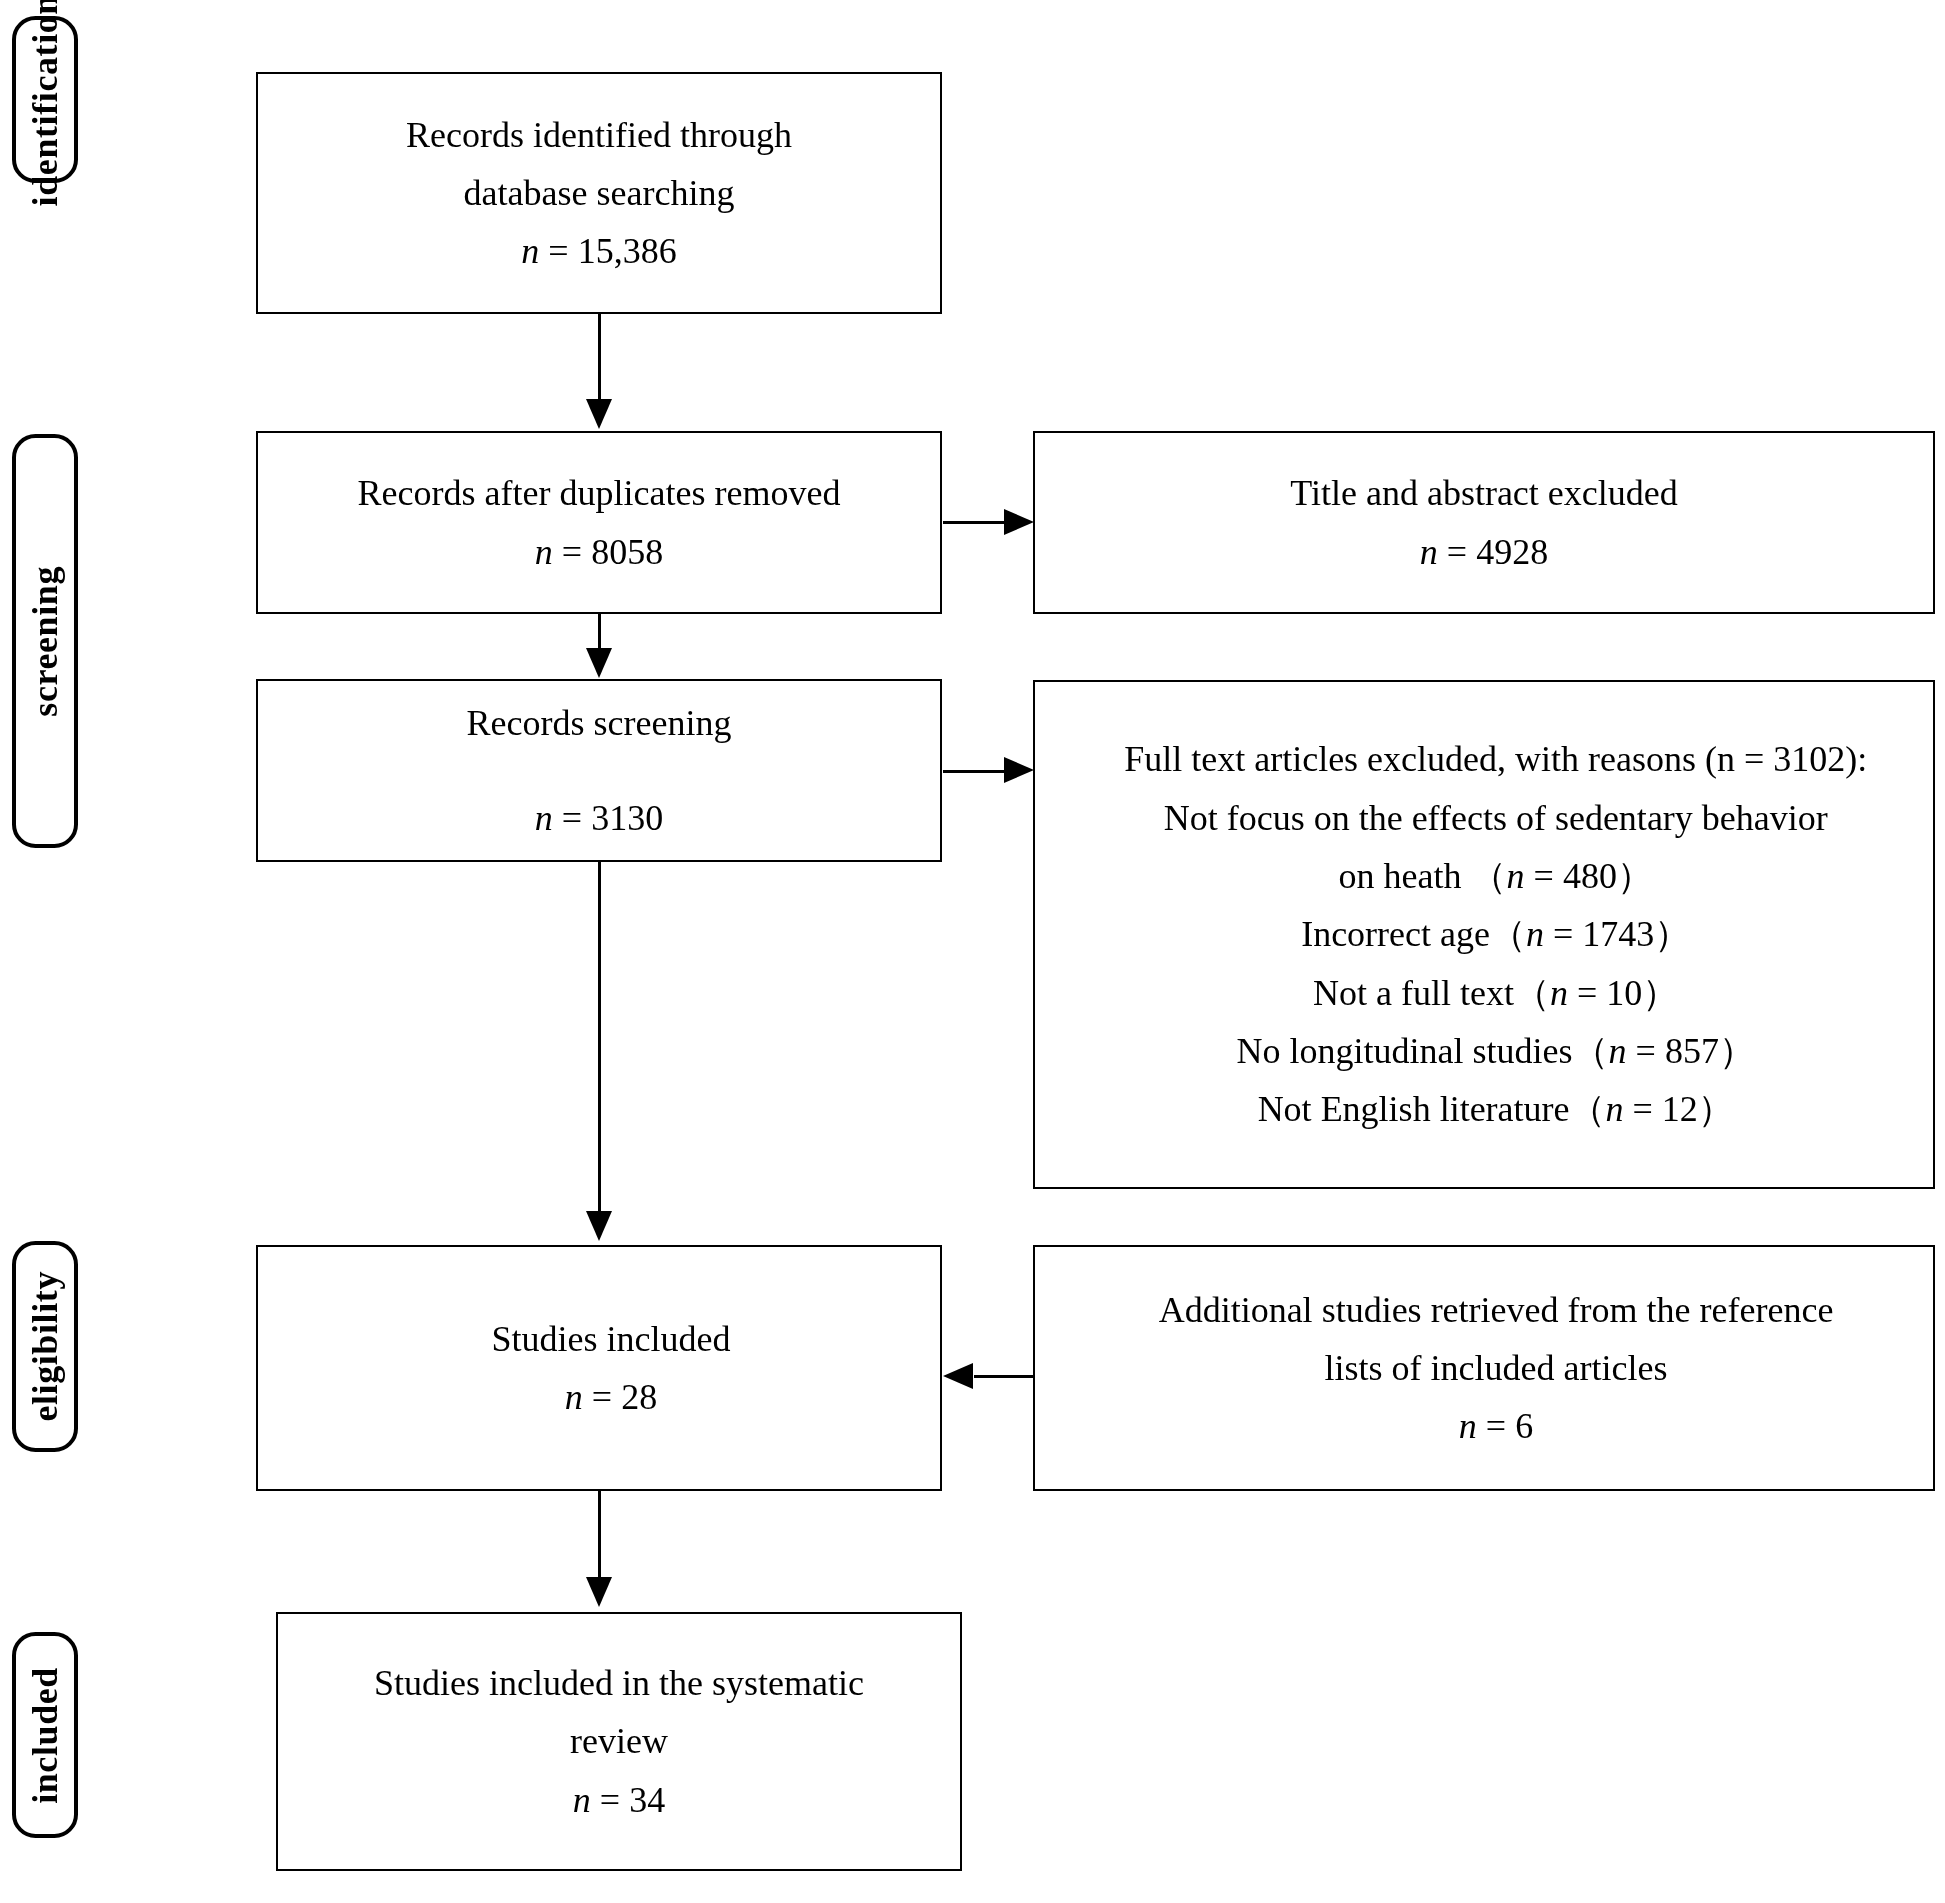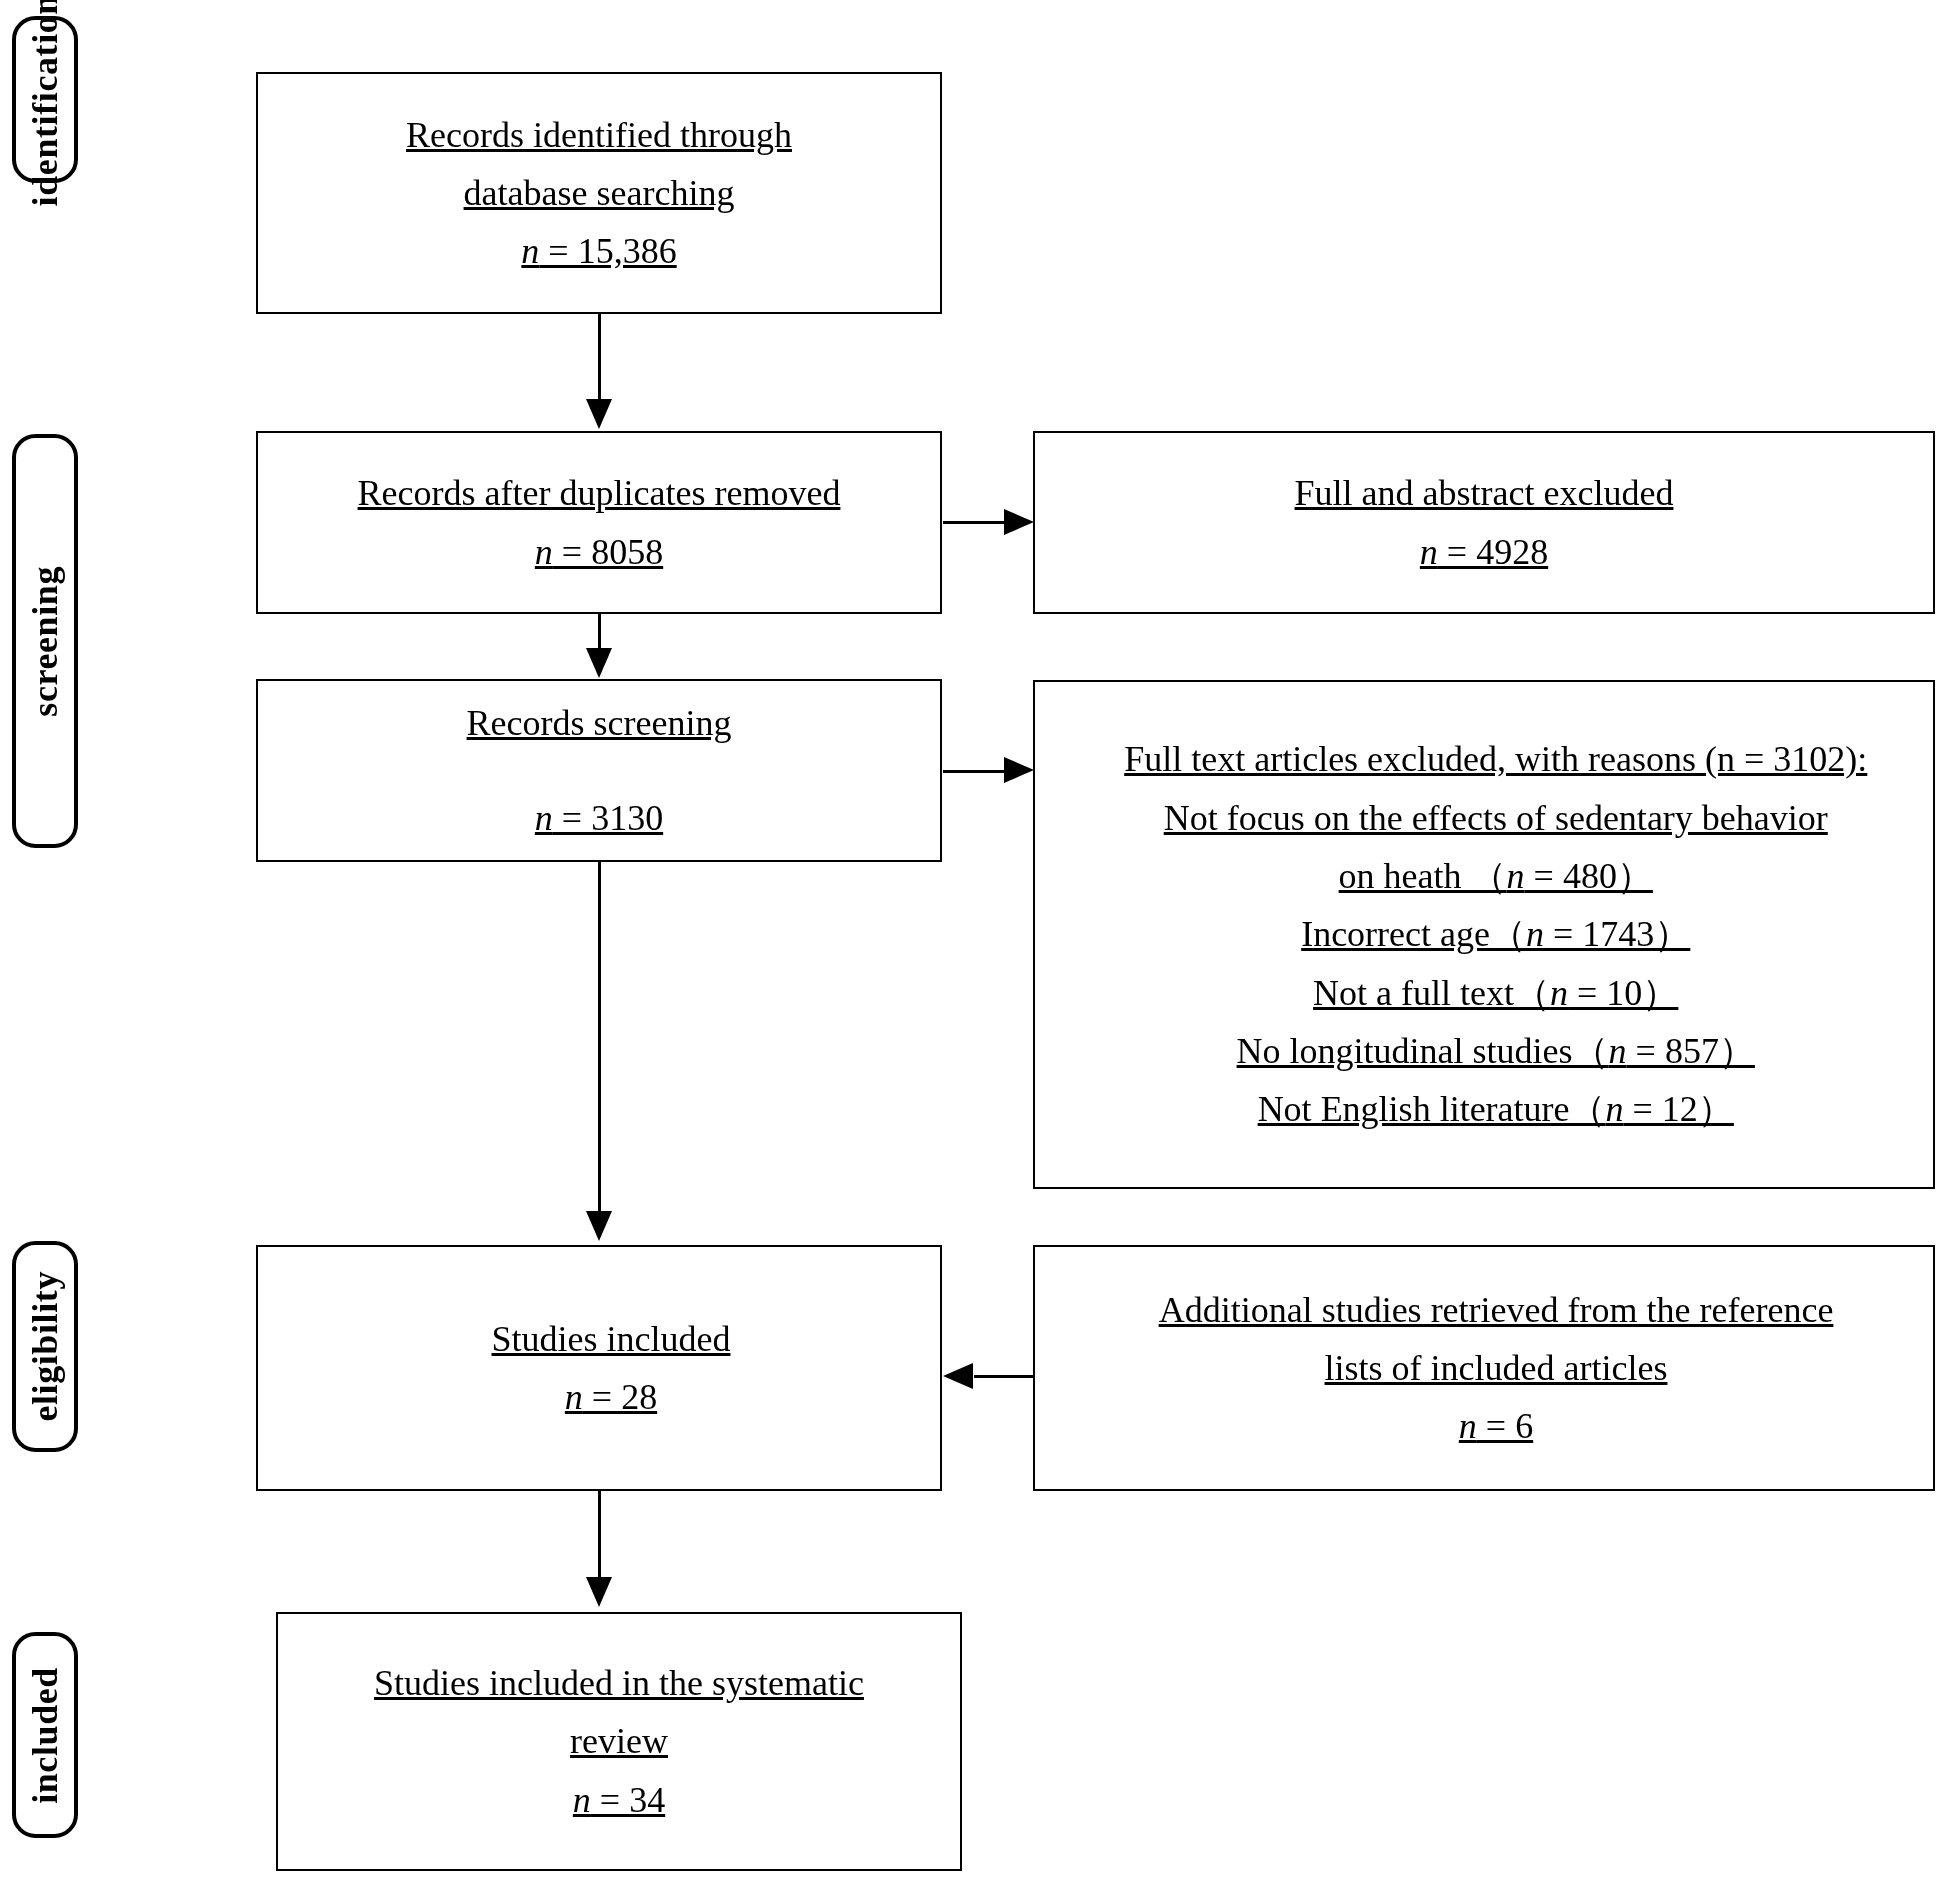--- a/index.html
+++ b/index.html
@@ -40,21 +40,20 @@
 
   
   .flow-box {
     position: absolute;
     box-sizing: border-box;
     border: 2.9px solid #000000;
     background: #ffffff;
     display: flex;
     flex-direction: column;
     justify-content: center;
-    text-decoration: underline;
   }
   .flow-box.centered { align-items: center; text-align: center; }
   .flow-box.lefted  { align-items: center; text-align: left; }
 
   .bline {
     font-size: 36px;
     line-height: 1.62;
     white-space: nowrap;
   }
   .flow-box.lefted .bline { padding-left: 23.5px; }
@@ -133,21 +132,21 @@
     <div class="bline">Records after duplicates removed</div>
     <div class="bline">
       <span class="ital">n</span><span> = 8058</span>
     </div>
   </div>
 
   <div class="hline" style="left:943px; top:521px; width:65px;"></div>
   <div class="arrow-right" style="left:1004px; top:509px;"></div>
 
   <div class="flow-box centered" style="left:1033px; top:431px; width:902px; height:183px;">
-    <div class="bline">Full and abstract excluded</div>
+    <div class="bline">Title and abstract excluded</div>
     <div class="bline">
       <span class="ital">n</span><span> = 4928</span>
     </div>
   </div>
 
   <div class="vline" style="left:598px; top:614px; height:36px;"></div>
   <div class="arrow-down" style="left:586px; top:648px;"></div>
 
   <div class="flow-box centered" style="left:256px; top:679px; width:686px; height:183px;gap:36px;">
     <div class="bline">Records screening</div>

